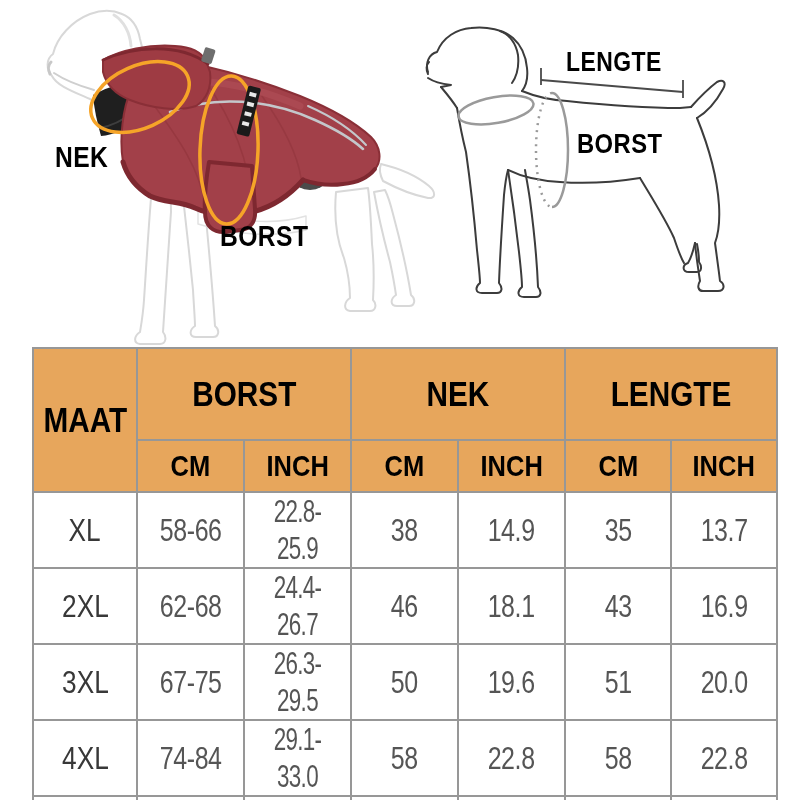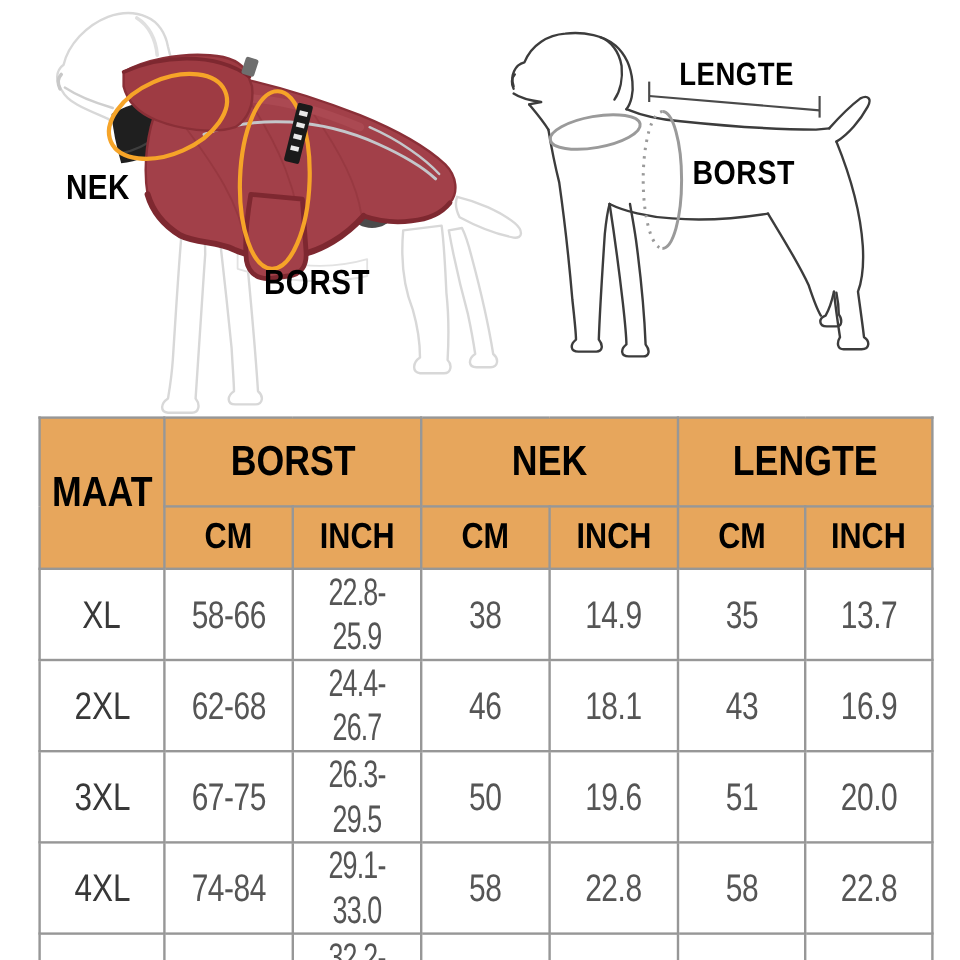--- a/index.html
+++ b/index.html
@@ -28,21 +28,21 @@
   table.size{
     position:absolute;left:32px;top:347px;width:744px;
     border-collapse:collapse;table-layout:fixed;
   }
   table.size th,table.size td{
     border:2px solid var(--border);text-align:center;vertical-align:middle;padding:0;
   }
   table.size thead th{
     background:var(--header-bg);color:#000;font-weight:bold;
   }
-  tr.hrow1{height:74px;border-radius:22px;}
+  tr.hrow1{height:92px;border-radius:22px;}
   tr.hrow2{height:52px;}
   table.size tbody tr{height:53px;}
   table.size tbody td{background:#fff;color:#555;}
   .hspan{display:inline-block;transform:scaleX(.85);font-size:35px;letter-spacing:0;}
   .hspan2{display:inline-block;transform:scaleX(.85);font-size:30px;}
   .sz{display:inline-block;transform:scaleX(.82);font-size:32px;font-weight:500;color:#383838;}
   .v{display:inline-block;transform:scaleX(.78);font-size:32px;letter-spacing:-.5px;}
   .vr{display:inline-block;transform:scaleX(.70);font-size:32px;letter-spacing:-1px;}
 </style>
 </head>

